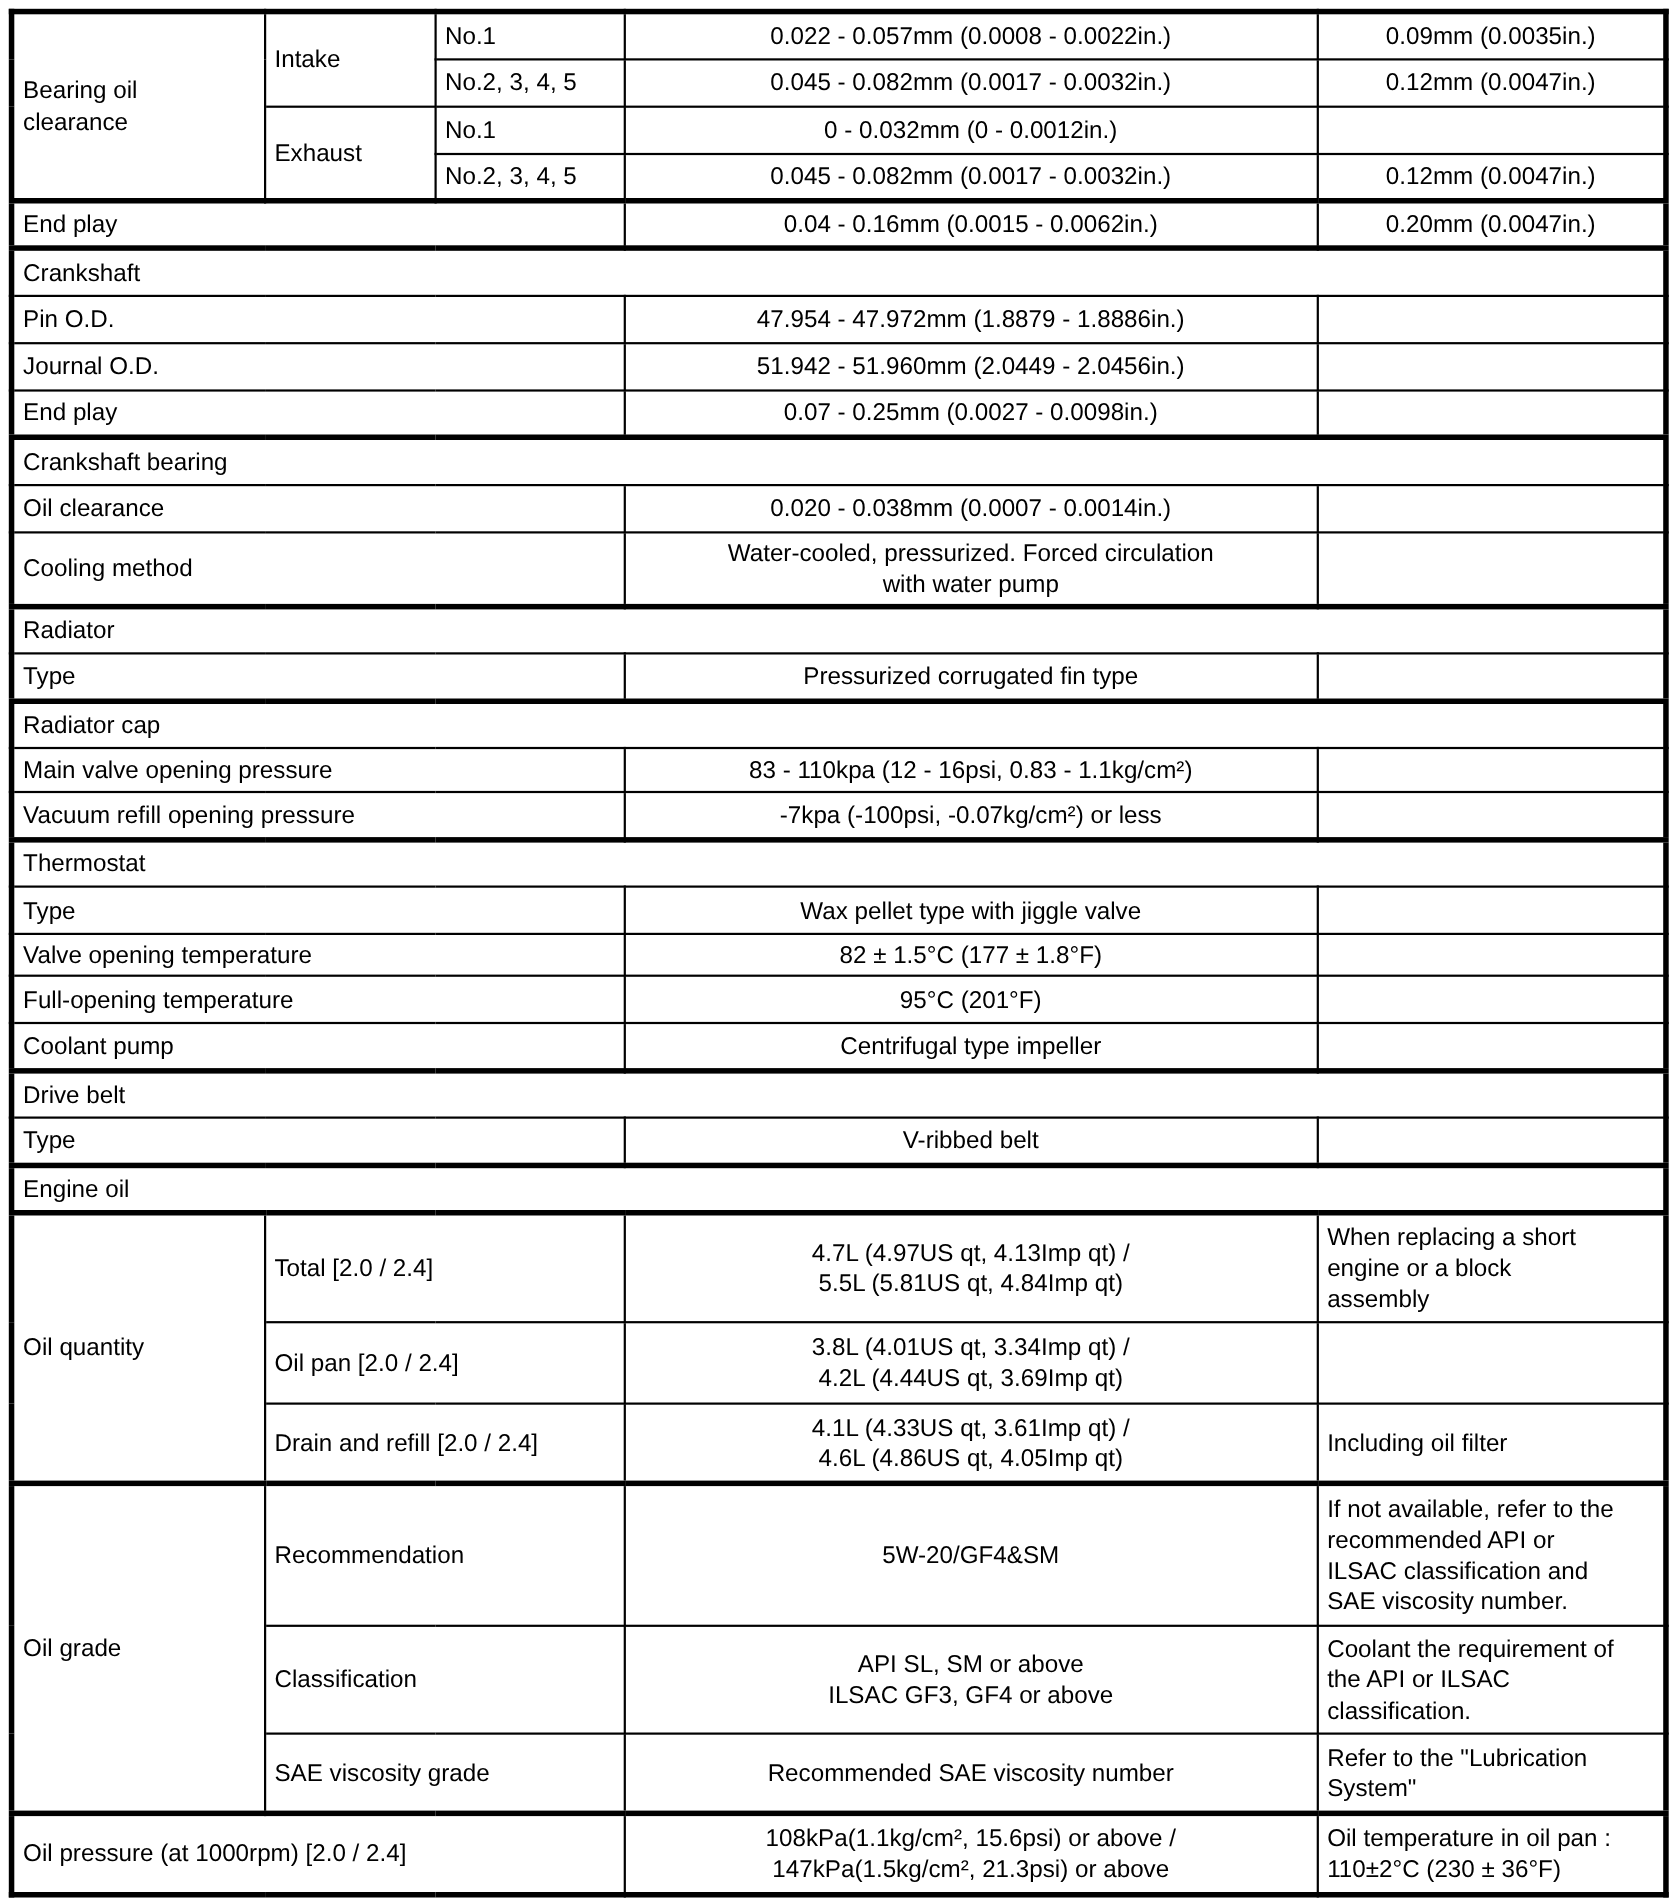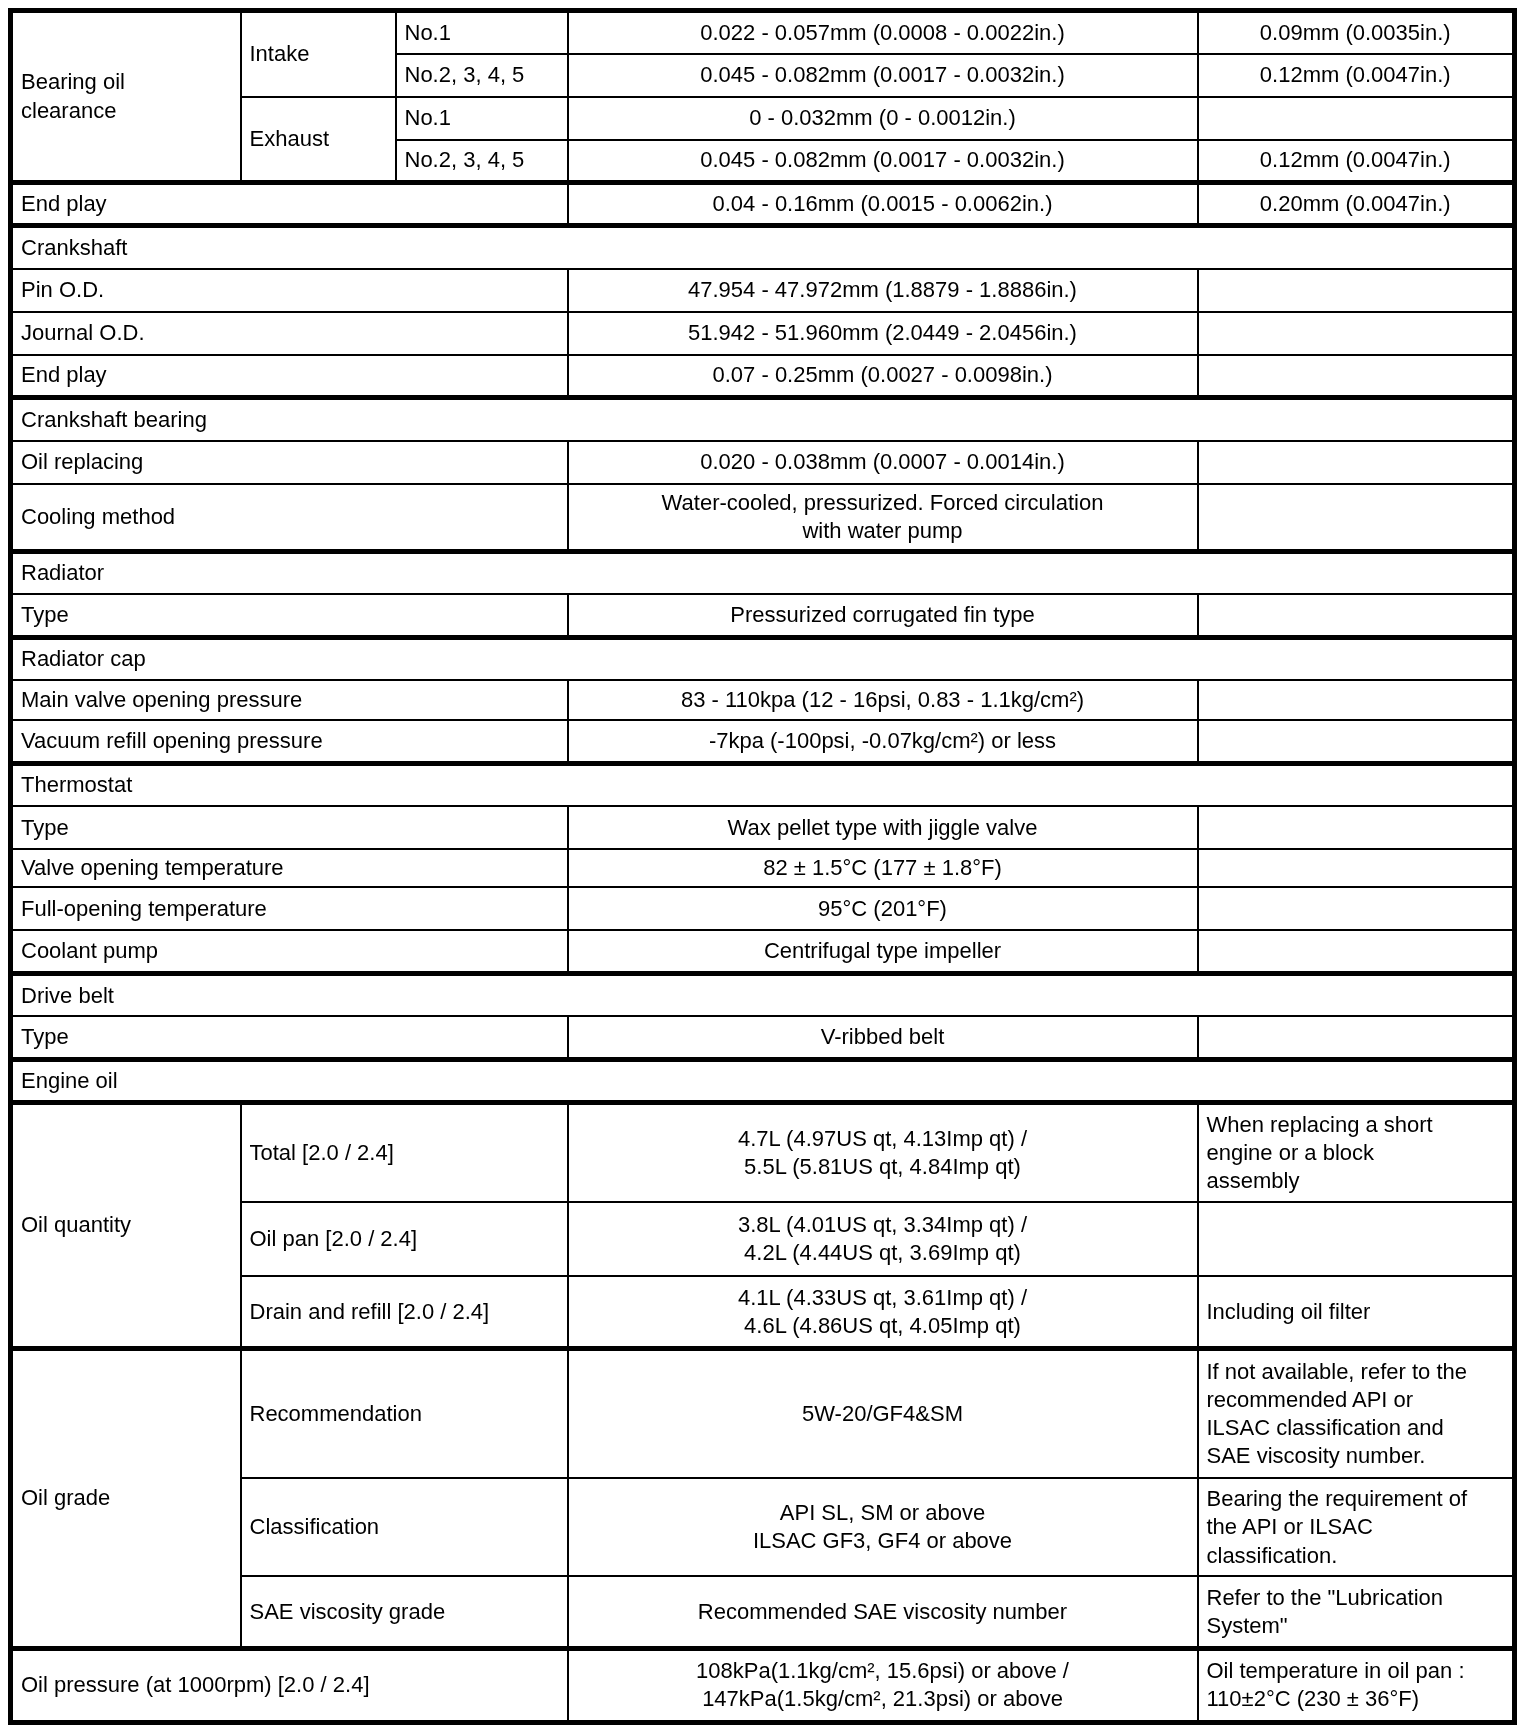--- a/index.html
+++ b/index.html
@@ -91,21 +91,21 @@
     <tr style="height:43px">
       <td class="lbl" colspan="3">End play</td>
       <td class="ctr">0.07 - 0.25mm (0.0027 - 0.0098in.)</td>
       <td class="ctr"></td>
     </tr>
 
     <tr class="thick" style="height:43px">
       <td class="hdr" colspan="5">Crankshaft bearing</td>
     </tr>
     <tr style="height:43px">
-      <td class="lbl" colspan="3">Oil replacing</td>
+      <td class="lbl" colspan="3">Oil clearance</td>
       <td class="ctr">0.020 - 0.038mm (0.0007 - 0.0014in.)</td>
       <td class="ctr"></td>
     </tr>
 
     <tr style="height:67px">
       <td class="lbl" colspan="3">Cooling method</td>
       <td class="ctr">Water-cooled, pressurized. Forced circulation
 with water pump</td>
       <td class="ctr"></td>
     </tr>
@@ -196,21 +196,21 @@
       <td class="ctr">5W-20/GF4&amp;SM</td>
       <td class="rem">If not available, refer to the
 recommended API or
 ILSAC classification and
 SAE viscosity number.</td>
     </tr>
     <tr style="height:98px">
       <td class="lbl" colspan="2">Classification</td>
       <td class="ctr">API SL, SM or above
 ILSAC GF3, GF4 or above</td>
-      <td class="rem">Bearing the requirement of
+      <td class="rem">Coolant the requirement of
 the API or ILSAC
 classification.</td>
     </tr>
     <tr style="height:72px">
       <td class="lbl" colspan="2">SAE viscosity grade</td>
       <td class="ctr">Recommended SAE viscosity number</td>
       <td class="rem">Refer to the "Lubrication
 System"</td>
     </tr>
     <tr class="thick" style="height:74px">

